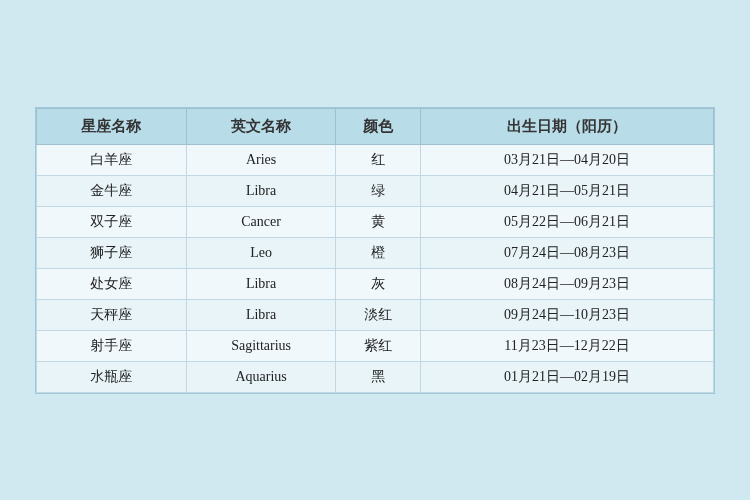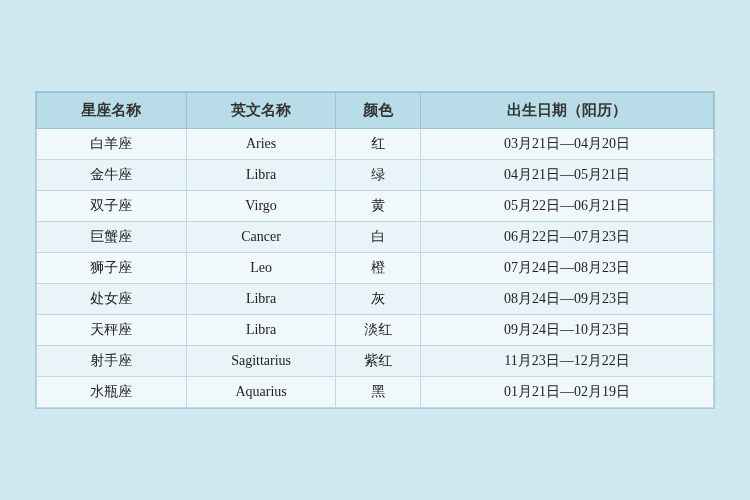--- a/index.html
+++ b/index.html
@@ -82,29 +82,23 @@
           <td>03月21日—04月20日</td>
         </tr>
         <tr>
           <td>金牛座</td>
           <td>Libra</td>
           <td>绿</td>
           <td>04月21日—05月21日</td>
         </tr>
         <tr>
           <td>双子座</td>
-          <td>Virgo</td>
+          <td>Cancer</td>
           <td>黄</td>
           <td>05月22日—06月21日</td>
-        </tr>
-        <tr>
-          <td>巨蟹座</td>
-          <td>Cancer</td>
-          <td>白</td>
-          <td>06月22日—07月23日</td>
         </tr>
         <tr>
           <td>狮子座</td>
           <td>Leo</td>
           <td>橙</td>
           <td>07月24日—08月23日</td>
         </tr>
         <tr>
           <td>处女座</td>
           <td>Libra</td>

